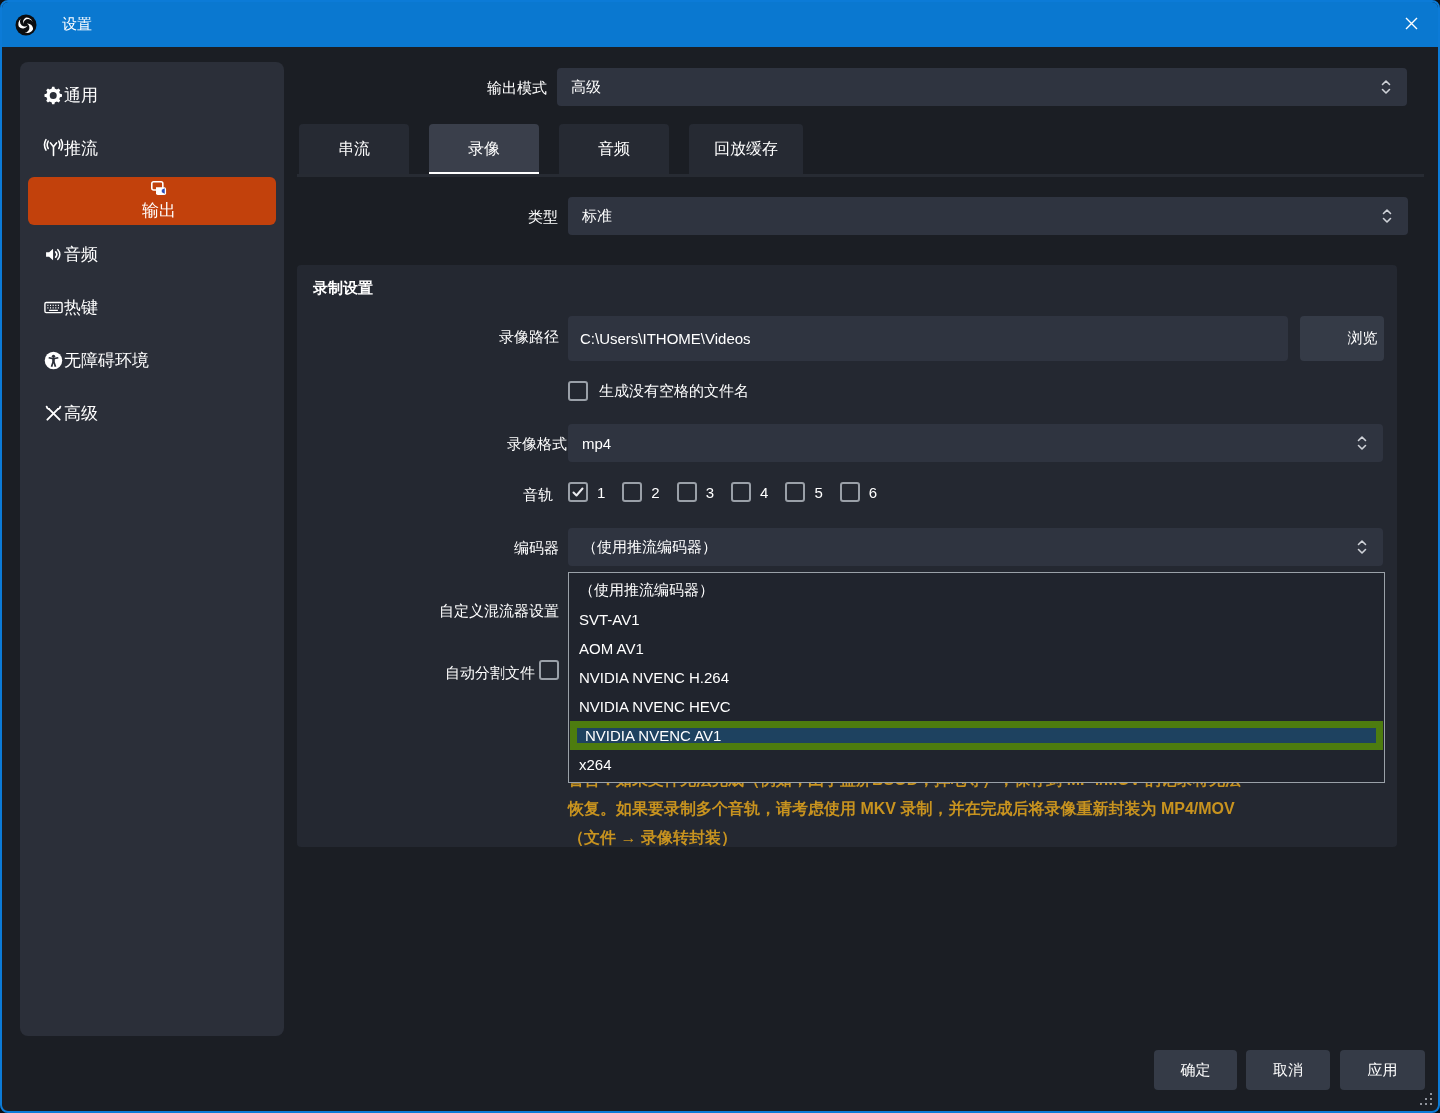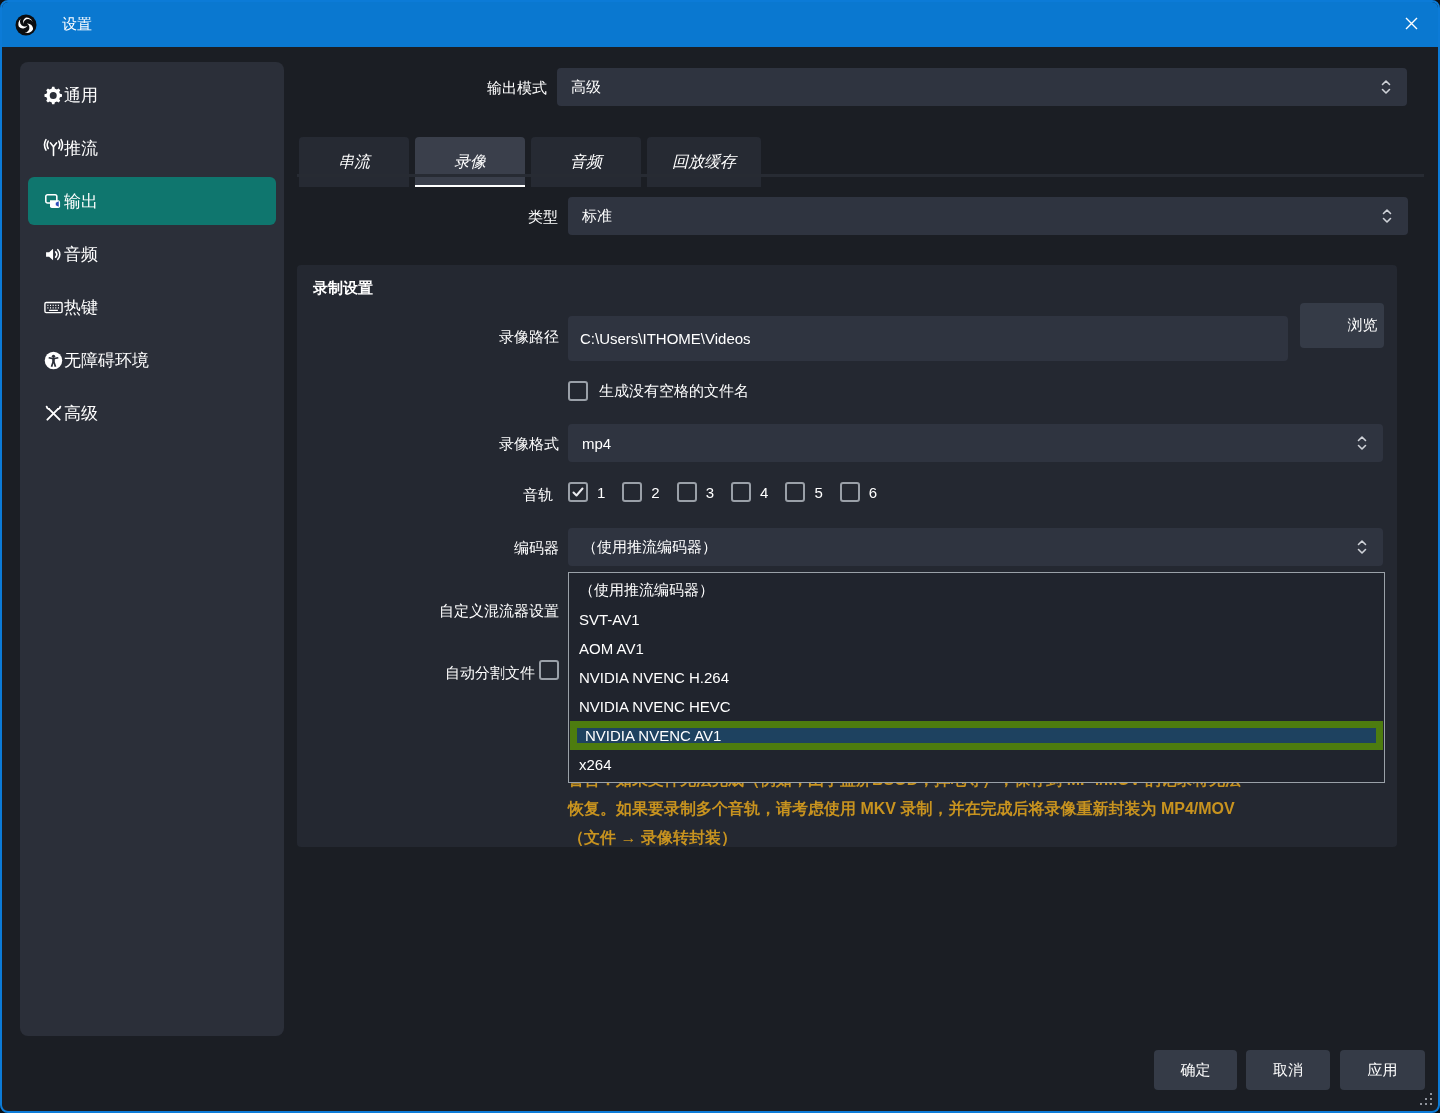--- a/index.html
+++ b/index.html
@@ -6,34 +6,34 @@
   *{box-sizing:border-box;font-family:"Liberation Sans","DejaVu Sans",sans-serif;}
   .window{position:relative;width:1440px;height:1113px;background:#1b1e24;border:2px solid #0c7bd7;border-radius:8px;overflow:hidden;}
   
   .titlebar{position:absolute;left:0;top:0;width:100%;height:45px;background:#0a78d0;display:flex;align-items:center;}
   .titlebar .logo{margin-left:12px;width:24px;height:24px;display:flex;align-items:center;}
   .titlebar .title{color:#fff;font-size:15px;margin-left:24px;}
   .close-btn{position:absolute;right:12px;top:8px;width:30px;height:30px;display:flex;align-items:center;justify-content:center;cursor:default;}
   
   .sidebar{position:absolute;left:18px;top:60px;width:264px;height:974px;background:#2b2f39;border-radius:8px;padding-top:9px;}
   .side-item{width:248px;height:48px;margin:0 8px 5px 8px;border-radius:6px;display:flex;align-items:center;padding-left:14px;gap:0;color:#fff;font-size:17px;}
-  .side-item.selected{background:#0f766e;}
+  .side-item.selected{background:#c2410c;flex-direction:column;}
   .side-item .ic{width:22px;height:22px;display:flex;align-items:center;justify-content:center;}
   
   .row-label{position:absolute;color:#fff;font-size:15px;text-align:right;}
   .combo{position:absolute;background:#2f3440;border-radius:4px;color:#fff;font-size:15px;display:flex;align-items:center;padding:0 14px;}
   .combo .val{flex:1;}
   .combo .spin{width:12px;display:flex;align-items:center;}
   .inputbox{position:absolute;background:#2f3440;border-radius:4px;color:#fff;font-size:15px;display:flex;align-items:center;padding:0 16px;}
   .pushbtn{position:absolute;background:#353b47;border-radius:4px;color:#fff;font-size:15px;display:flex;align-items:center;justify-content:center;}
   .checkbox{width:20px;height:20px;border:2px solid #9aa0a8;border-radius:3px;display:flex;align-items:center;justify-content:center;background:transparent;flex:none;}
   .checkbox .tick{display:none;}
   .checkbox.checked .tick{display:block;}
   
-  .tabs{position:absolute;left:297px;top:135px;display:flex;gap:6px;font-style:italic;}
+  .tabs{position:absolute;left:297px;top:122px;display:flex;gap:20px;}
   .tab{height:50px;background:#262a33;border-radius:4px 4px 0 0;color:#fff;font-size:16px;display:flex;align-items:center;justify-content:center;position:relative;}
   .tab.selected{background:#3a3f4b;}
   .tab.selected::after{content:"";position:absolute;left:0;right:0;bottom:0;height:2px;background:#fff;}
   .tab-divider{position:absolute;left:295px;top:172px;width:1127px;height:3px;background:#272b33;}
   
   .groupbox{position:absolute;left:295px;top:263px;width:1100px;height:582px;background:#242831;border-radius:4px;overflow:hidden;}
   .group-title{position:absolute;left:16px;top:14px;color:#fff;font-size:15px;font-weight:bold;}
   .check-row{position:absolute;display:flex;align-items:center;gap:11px;color:#fff;font-size:15px;}
   .tracks{position:absolute;display:flex;align-items:center;gap:17px;color:#fff;font-size:15px;}
   .track-pair{display:flex;align-items:center;gap:9px;}
@@ -184,28 +184,28 @@
       </span>
   </div>
 
   <div class="groupbox">
     <div class="group-title">录制设置</div>
 
     <div class="row-label" style="left:0;top:63px;width:262px;">录像路径</div>
     <div class="inputbox" style="left:271px;top:51px;width:720px;height:45px;padding-left:12px;">
       <span>C:\Users\ITHOME\Videos</span>
     </div>
-    <div class="pushbtn" style="left:1003px;top:38px;width:84px;height:45px;padding-left:41px;">浏览</div>
+    <div class="pushbtn" style="left:1003px;top:51px;width:84px;height:45px;padding-left:41px;">浏览</div>
 
     <div class="check-row" style="left:271px;top:116px;">
       <span class="checkbox"></span>
       <span>生成没有空格的文件名</span>
     </div>
 
-    <div class="row-label" style="left:0;top:170px;width:262px;">录像格式</div>
+    <div class="row-label" style="left:8px;top:170px;width:262px;">录像格式</div>
     <div class="combo" style="left:271px;top:159px;width:815px;height:38px;">
       <span class="val">mp4</span>
       <span class="spin">
           <svg width="10" height="18" viewBox="0 0 10 18" fill="none" stroke="#cfd2d8" stroke-width="1.6" stroke-linecap="round" stroke-linejoin="round">
             <path d="M1.5 6.5 5 3l3.5 3.5"></path>
             <path d="M1.5 11.5 5 15l3.5-3.5"></path>
           </svg>
         </span>
     </div>
 

